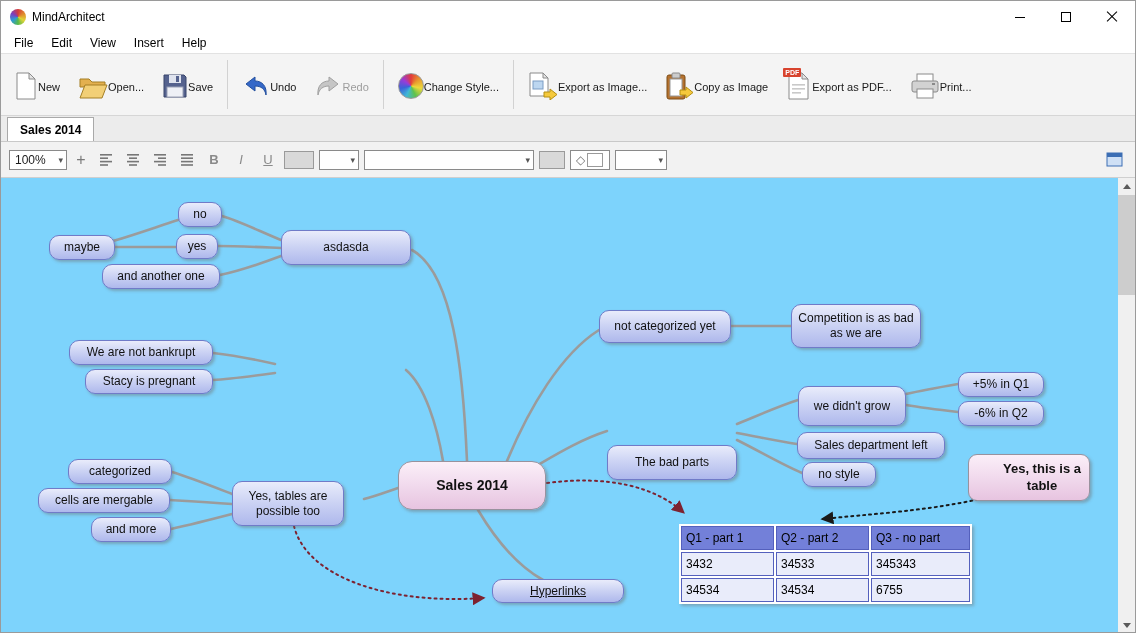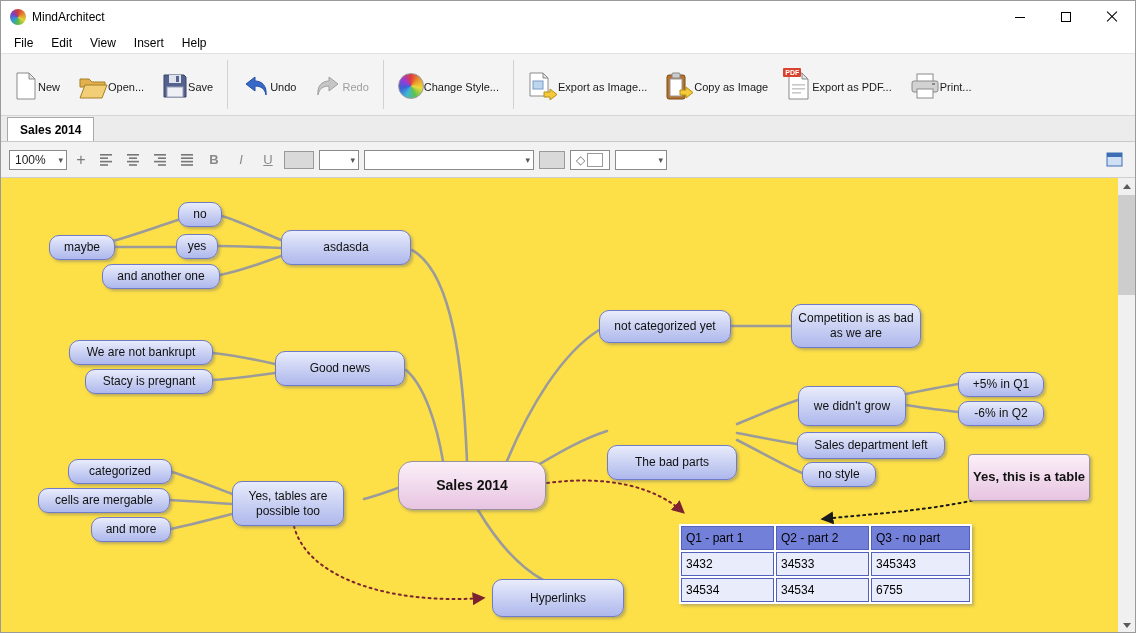--- a/index.html
+++ b/index.html
@@ -53,31 +53,31 @@
   .fb-btn { width:22px; height:20px; display:flex; align-items:center; justify-content:center;
     color:#8a8a8a; font-size:13px; }
   .fb-plus { color:#7a7a7a; font-size:16px; width:18px; }
   .swatch { width:30px; height:18px; background:#d9d9d9; border:1px solid #9a9a9a; }
   .mini-box { width:16px; height:14px; border:1px solid #9a9a9a; background:#fff; display:inline-block; }
   .diamond { color:#777; font-size:12px; margin-right:2px; }
   .fb-right { margin-left:auto; }
   .panel-btn { width:26px; height:22px; display:flex; align-items:center; justify-content:center; border:1px solid transparent; }
 
   
-  .canvas { position:absolute; left:0; top:177px; width:1119px; height:456px; background:#fde047; overflow:hidden; }
+  .canvas { position:absolute; left:0; top:177px; width:1119px; height:456px; background:#7dd3fc; overflow:hidden; }
   .edges { position:absolute; left:0; top:0; }
 
   .node { position:absolute; display:flex; align-items:center; justify-content:center; text-align:center;
     font-size:12px; color:#111; border:1px solid #707bc8; border-radius:10px;
     background:linear-gradient(180deg,#e9ecfb 0%,#cdd4f4 45%,#aeb8ec 100%);
     box-shadow:2px 2px 3px rgba(110,110,110,.45); line-height:1.25; padding:1px 4px; }
   .node--root { background:linear-gradient(180deg,#fbeff8 0%,#f2dcee 45%,#e7c4e0 100%);
     border:1px solid #98929e; border-radius:14px; font-weight:bold; font-size:14px; }
   .node--pink { background:linear-gradient(180deg,#fbeff8 0%,#f2dcee 45%,#e7c4e0 100%);
-    border:1px solid #98929e; border-radius:4px; font-weight:bold; font-size:13px; }
+    border:1px solid #98929e; border-radius:9px; font-weight:bold; font-size:13px;padding-left:30px; }
 
   .map-table { position:absolute; left:678px; top:346px; border-collapse:separate; border-spacing:2px;
     background:#fff; box-shadow:2px 2px 3px rgba(110,110,110,.45); }
   .map-table td { border:1px solid #5460bd; font-size:12px; color:#000; padding:4px 4px; height:24px; vertical-align:middle; }
   .map-table .hdr td { background:#7380d9; }
   .map-table .row td { background:#e9ecfa; }
 
   
   .vscroll { position:absolute; right:0; top:177px; width:17px; height:456px; background:#f0f0f0; }
   .vs-arrow { height:17px; display:flex; align-items:center; justify-content:center; }
@@ -332,34 +332,33 @@
 
   <div class="node" style="left:177px;top:24px;width:44px;height:25px;">no</div>
   <div class="node" style="left:48px;top:57px;width:66px;height:25px;">maybe</div>
   <div class="node" style="left:175px;top:56px;width:42px;height:25px;">yes</div>
   <div class="node" style="left:101px;top:86px;width:118px;height:25px;">and another one</div>
   <div class="node" style="left:280px;top:52px;width:130px;height:35px;">asdasda</div>
   <div class="node" style="left:598px;top:132px;width:132px;height:33px;">not categorized yet</div>
   <div class="node" style="left:790px;top:126px;width:130px;height:44px;">Competition is as bad as we are</div>
   <div class="node" style="left:68px;top:162px;width:144px;height:25px;">We are not bankrupt</div>
   <div class="node" style="left:84px;top:191px;width:128px;height:25px;">Stacy is pregnant</div>
-  <div class="node" style="left:274px;top:173px;width:130px;height:35px;">Good news</div>
   <div class="node" style="left:797px;top:208px;width:108px;height:40px;">we didn't grow</div>
   <div class="node" style="left:957px;top:194px;width:86px;height:25px;">+5% in Q1</div>
   <div class="node" style="left:957px;top:223px;width:86px;height:25px;">-6% in Q2</div>
   <div class="node" style="left:606px;top:235px;width:130px;height:35px;margin-top:32px;">The bad parts</div>
   <div class="node" style="left:796px;top:254px;width:148px;height:27px;">Sales department left</div>
   <div class="node" style="left:801px;top:284px;width:74px;height:25px;">no style</div>
   <div class="node" style="left:67px;top:281px;width:104px;height:25px;">categorized</div>
   <div class="node" style="left:37px;top:310px;width:132px;height:25px;">cells are mergable</div>
   <div class="node" style="left:90px;top:339px;width:80px;height:25px;">and more</div>
   <div class="node" style="left:231px;top:303px;width:112px;height:45px;">Yes, tables are possible too</div>
   <div class="node node--root" style="left:397px;top:283px;width:148px;height:49px;">Sales 2014</div>
   <div class="node node--pink" style="left:967px;top:276px;width:122px;height:47px;">Yes, this is a table</div>
-  <div class="node" style="left:491px;top:401px;width:132px;height:38px;">Hyperlinks</div>
+  <div class="node" style="left:491px;top:401px;width:132px;height:24px;text-decoration:underline;">Hyperlinks</div>
 
   <table class="map-table">
     <tbody>
       <tr class="hdr">
         <td style="width:93px;">Q1 - part 1</td>
         <td style="width:93px;">Q2 - part 2</td>
         <td style="width:99px;">Q3 - no part</td>
       </tr>
       <tr class="row">
         <td>3432</td>

